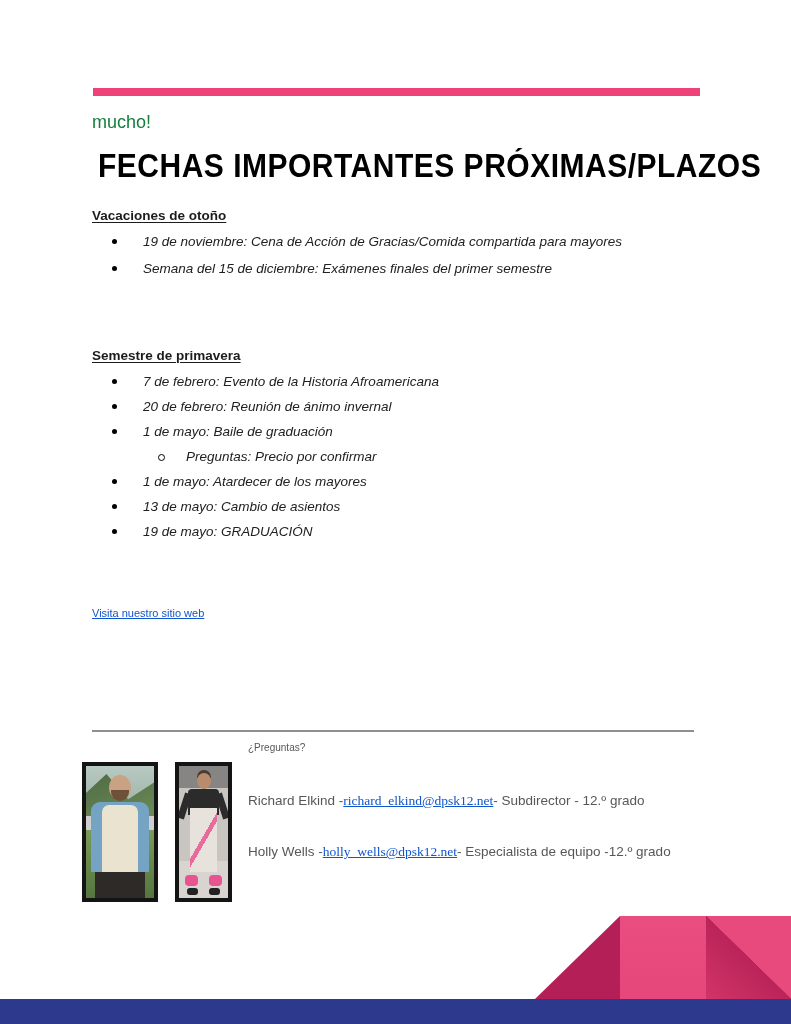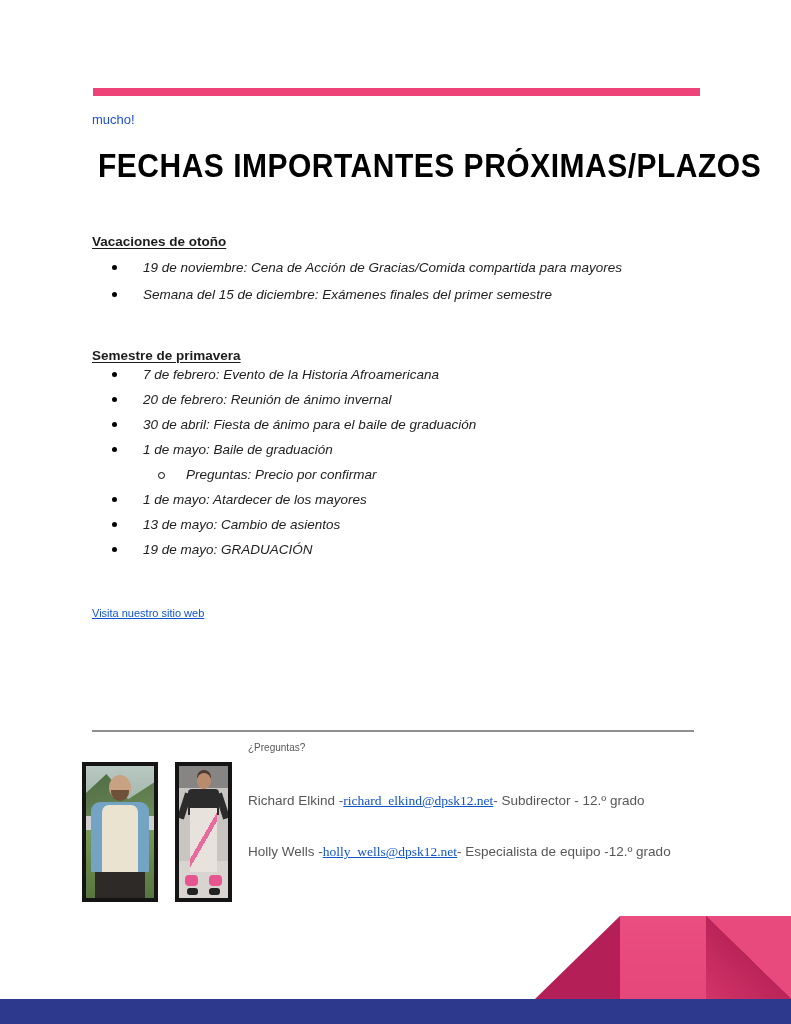--- a/index.html
+++ b/index.html
@@ -10,38 +10,38 @@
     background: #ffffff;
     overflow: hidden;
     font-family: "Liberation Sans", sans-serif;
     color: #202020;
   }
 
   
   .top-bar { position: absolute; left: 93px; top: 88px; width: 607px; height: 8px; background: #ee4378; }
 
   
-  .intro { position: absolute; left: 92px; top: 112px; font-size: 13px; color: #1d4ed8; }
+  .intro { position: absolute; left: 92px; top: 112px; font-size: 18px; color: #15803d; }
 
   
   .title {
     position: absolute; left: 98px; top: 148px; margin: 0;
     font-size: 30px; font-weight: bold; color: #000;
     letter-spacing: 0.5px; white-space: nowrap;
     transform: scaleY(1.08); transform-origin: left top;
   }
 
   
   .sec { position: absolute; left: 92px; width: 612px; }
-  .sec-fall { top: 234px; }
+  .sec-fall { top: 208px; }
   .sec-spring { top: 348px; }
   .sec-heading { font-size: 13.5px; font-weight: bold; color: #1c1c1c; text-decoration: underline; text-underline-offset: 2px; }
   ul.list { list-style: none; margin: 0; padding: 0; }
   .sec-fall ul.list { margin-top: 11px; }
-  .sec-spring ul.list { margin-top: 4px; }
+  .sec-spring ul.list { margin-top: 11px; }
   li.li { position: relative; padding-left: 51px; font-size: 13.5px; line-height: 16px; color: #212121; font-style: italic; }
   .sec-fall li.li { margin-bottom: 11px; }
   .sec-spring li.li { margin-bottom: 9px; }
   li.li .marker {
     position: absolute; left: 20px; top: 5px;
     width: 5px; height: 5px; border-radius: 50%; background: #000;
   }
   li.li.sub { padding-left: 94px; }
   li.li.sub .marker { left: 66px; background: transparent; border: 1.2px solid #000; width: 5px; height: 5px; }
 
@@ -111,21 +111,20 @@
       <li class="li"><span class="marker"></span><span>19 de noviembre: Cena de Acción de Gracias/Comida compartida para mayores</span></li>
       <li class="li"><span class="marker"></span><span>Semana del 15 de diciembre: Exámenes finales del primer semestre</span></li>
     </ul>
   </section>
 
   <section class="sec sec-spring">
     <div class="sec-heading">Semestre de primavera</div>
     <ul class="list">
       <li class="li"><span class="marker"></span><span>7 de febrero: Evento de la Historia Afroamericana</span></li>
       <li class="li"><span class="marker"></span><span>20 de febrero: Reunión de ánimo invernal</span></li>
-      <li class="li"><span class="marker"></span><span>30 de abril: Fiesta de ánimo para el baile de graduación</span></li>
       <li class="li"><span class="marker"></span><span>1 de mayo: Baile de graduación</span></li>
       <li class="li sub"><span class="marker"></span><span>Preguntas: Precio por confirmar</span></li>
       <li class="li"><span class="marker"></span><span>1 de mayo: Atardecer de los mayores</span></li>
       <li class="li"><span class="marker"></span><span>13 de mayo: Cambio de asientos</span></li>
       <li class="li"><span class="marker"></span><span>19 de mayo: GRADUACIÓN</span></li>
     </ul>
   </section>
 
   <a href="#" class="web-link">Visita nuestro sitio web</a>
 

